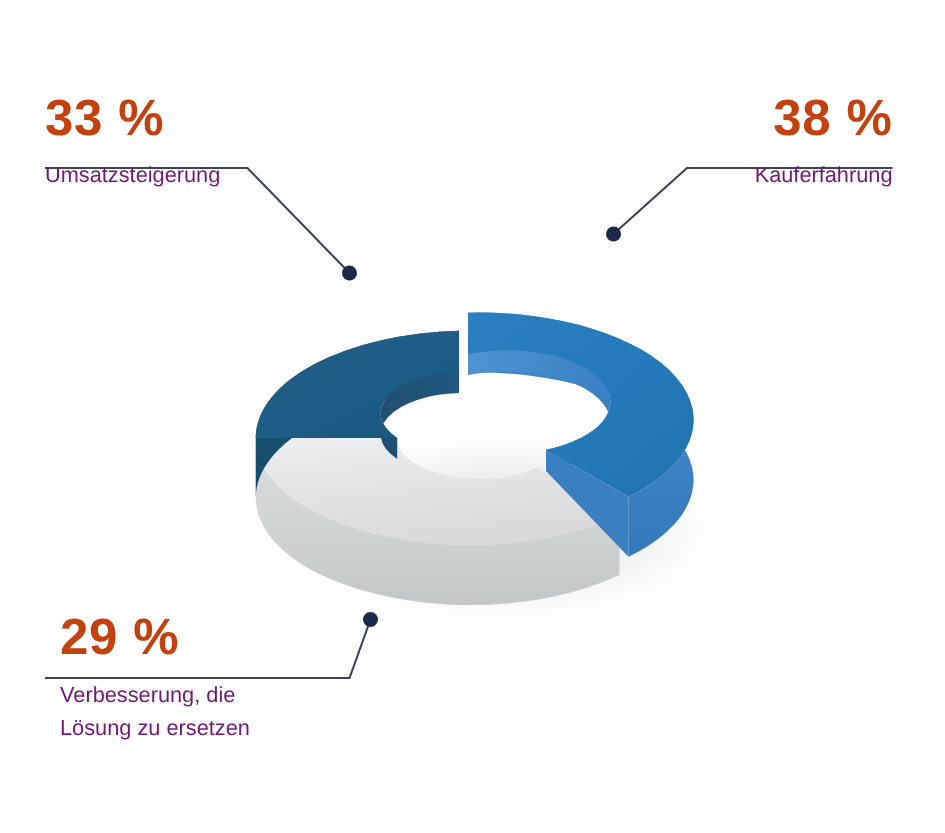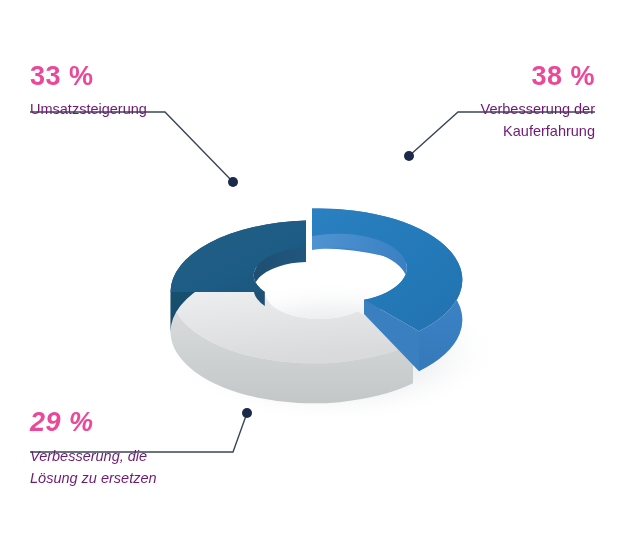--- a/index.html
+++ b/index.html
@@ -25,23 +25,23 @@
     position: absolute;
     left: 0;
     top: 0;
   }
 
   
   .callout {
     position: absolute;
   }
   .callout .pct {
-    font-size: 27px;
+    font-size: 34px;
     font-weight: bold;
-    color: #ec4899;
+    color: #c2410c;
     letter-spacing: 0.5px;
     line-height: 1.05;
     white-space: nowrap;
   }
   .callout .desc {
     font-size: 14.5px;
     color: #701a75;
     line-height: 1.52;
     margin-top: 7px;
   }
@@ -58,24 +58,23 @@
   #callout-revenue .desc { margin-top: 8px; }
 
   #callout-experience {
     right: 35px;
     top: 62px;
     text-align: right;
   }
   #callout-experience .desc { margin-top: 8px; }
 
   #callout-replace {
-    left: 30px;
+    left: 40px;
     top: 408px;
     text-align: left;
-    font-style: italic;
   }
   #callout-replace .desc { margin-top: 9px; }
 
   .leader-svg {
     position: absolute;
     left: 0;
     top: 0;
     pointer-events: none;
   }
 </style>
@@ -219,21 +218,20 @@
   <div class="callout" id="callout-revenue">
     <div class="pct">33 %</div>
     <div class="desc">
       <span class="ln">Umsatzsteigerung</span>
     </div>
   </div>
 
   <div class="callout" id="callout-experience">
     <div class="pct">38 %</div>
     <div class="desc">
-      <span class="ln">Verbesserung der</span>
       <span class="ln">Kauferfahrung</span>
     </div>
   </div>
 
   <div class="callout" id="callout-replace">
     <div class="pct">29 %</div>
     <div class="desc">
       <span class="ln">Verbesserung, die</span>
       <span class="ln">Lösung zu ersetzen</span>
     </div>

